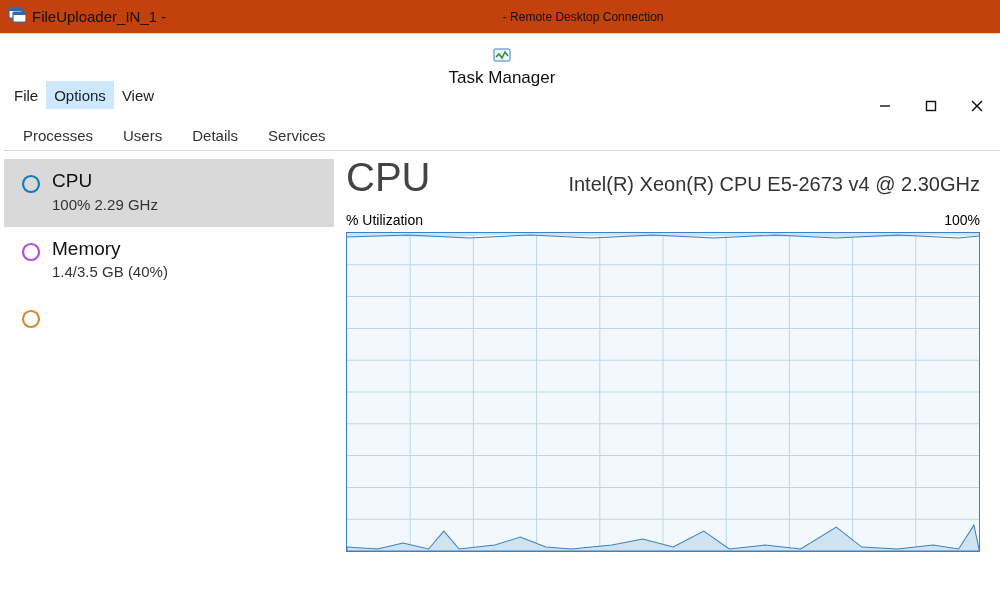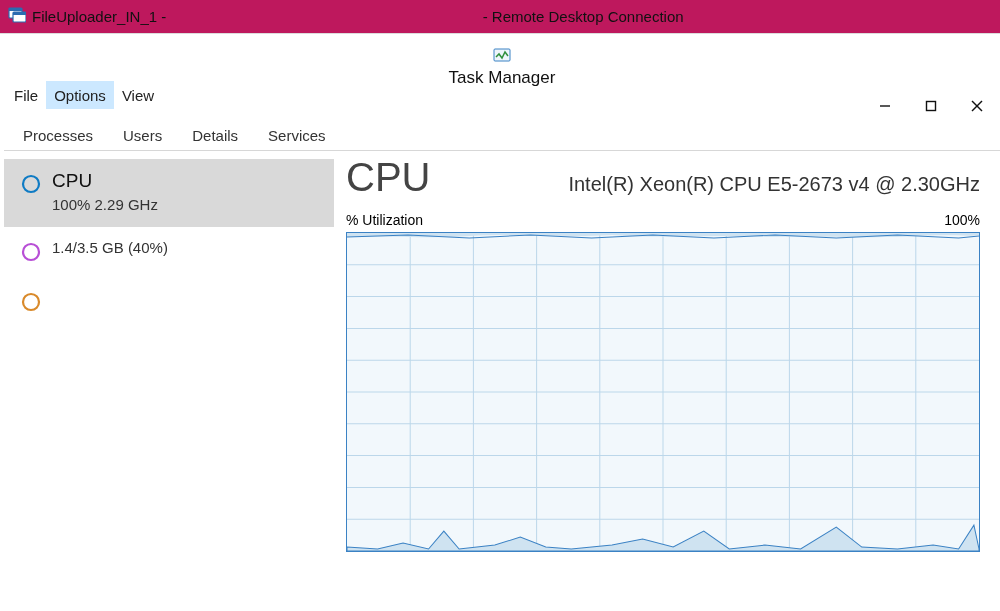--- a/index.html
+++ b/index.html
@@ -1,23 +1,23 @@
 <!DOCTYPE html>
 <html><head>
 <meta charset="utf-8">
 <style>
   * { box-sizing: border-box; margin: 0; padding: 0; }
   html, body { width: 1000px; height: 611px; font-family: "Segoe UI", Arial, sans-serif; overflow: hidden; background:#fff; }
   body { font-size: 15px; color:#222; }
 
   
-  .rdc-titlebar { height: 34px; display:flex; align-items:center; border-bottom:1px solid #dcdcdc; background:#be185d; }
+  .rdc-titlebar { height: 34px; display:flex; align-items:center; border-bottom:1px solid #dcdcdc; background:#c2410c; }
   .rdc-titlebar .rdc-icon { margin:0 6px 0 8px; }
   .rdc-conn-name { font-size:15px; color:#111; }
-  .rdc-title-center { flex:1; text-align:center; font-size:15px; color:#111; }
+  .rdc-title-center { flex:1; text-align:center; font-size:12px; color:#111; }
 
   
   .tm-window { position:absolute; left:4px; top:45px; right:0; bottom:0; }
   .tm-titlebar { height:36px; display:flex; align-items:center;flex-direction:column; }
   .tm-titlebar .tm-icon { margin:0 6px 0 6px; }
   .tm-title { font-size:17px; color:#111; }
   .tm-caption-btns { margin-left:auto; display:flex; height:36px; }
   .tm-caption-btns .cap { width:46px; height:36px; display:flex; align-items:center; justify-content:center; }
   .cap svg { display:block; }
 
@@ -132,20 +132,21 @@
         </span>
       </div>
 
       <div class="perf-item">
         <span class="perf-icon">
           <svg width="22" height="22">
               <circle class="ring" cx="11" cy="11" r="8" stroke="#b84fd6"></circle>
             </svg>
         </span>
         <span class="perf-text">
+          <span class="perf-title">Memory</span>
           <span class="perf-sub">1.4/3.5 GB (40%)</span>
         </span>
       </div>
 
       <div class="perf-item">
         <span class="perf-icon">
           <svg width="22" height="22">
               <circle class="ring" cx="11" cy="11" r="8" stroke="#d98a2b"></circle>
             </svg>
         </span>

